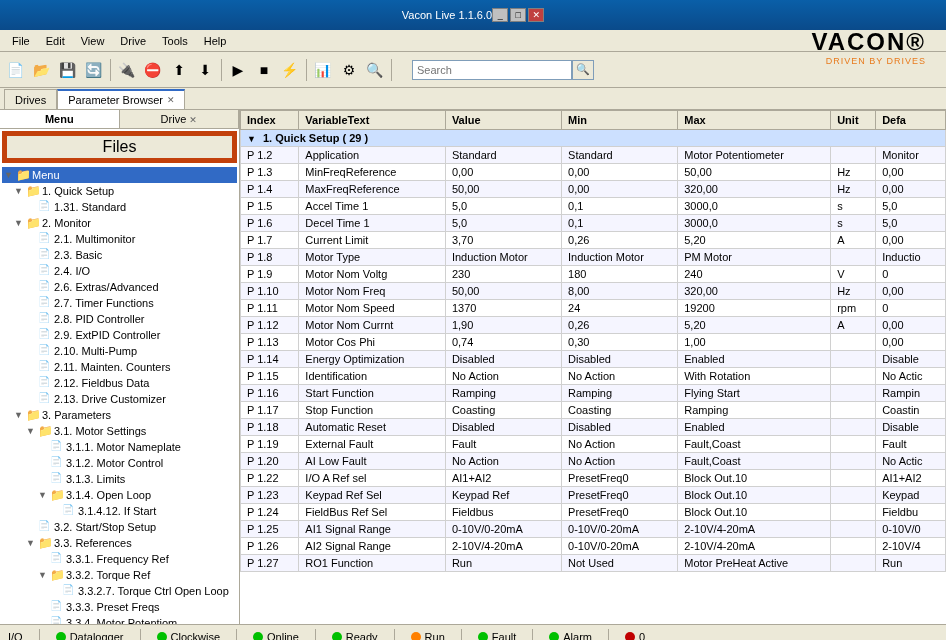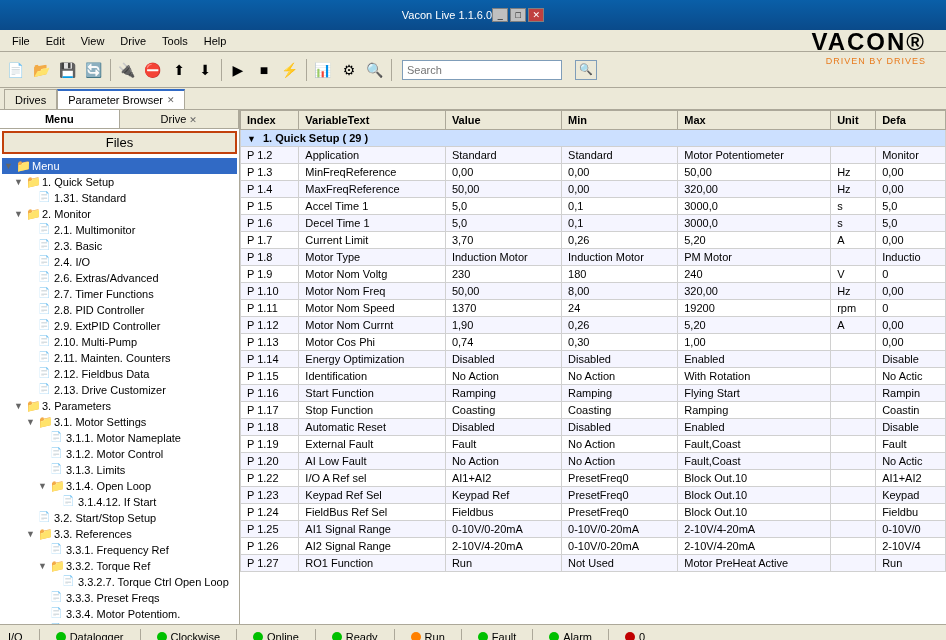--- a/index.html
+++ b/index.html
@@ -12,21 +12,21 @@
     #title-bar .ctrl-btn { width: 16px; height: 14px; background: #c0c0c0; border: 1px solid #808080; font-size: 9px; display: flex; align-items: center; justify-content: center; cursor: pointer; color: #000; }
     
     
     #menu-bar { background: #ece9d8; height: 22px; display: flex; align-items: center; padding: 0 4px; border-bottom: 1px solid #aca899; }
     #menu-bar span { padding: 2px 8px; font-size: 11px; cursor: pointer; }
     
     
     #toolbar { background: #ece9d8; height: 36px; display: flex; align-items: center; padding: 2px 4px; border-bottom: 1px solid #aca899; gap: 2px; }
     .tb-btn { width: 24px; height: 24px; background: #ece9d8; border: 1px solid transparent; display: flex; align-items: center; justify-content: center; cursor: pointer; font-size: 14px; }
     .tb-sep { width: 1px; height: 22px; background: #aca899; margin: 0 2px; }
-    .search-box { display: flex; align-items: flex-start; margin-left: 6px; gap: 13px; }
+    .search-box { display: flex; align-items: flex-start; margin-left: 16px; }
     .search-box input { width: 160px; height: 20px; border: 1px solid #7f9db9; padding: 0 4px; font-size: 11px; background: white; }
     .search-icon-btn { width: 22px; height: 20px; background: #ece9d8; border: 1px solid #7f9db9; cursor: pointer; display: flex; align-items: center; justify-content: center; }
     
     
     #logo-area { position: absolute; right: 20px; top: 28px; text-align: right; }
     #logo-area .vacon-text { color: #000000; font-size: 24px; font-weight: bold; letter-spacing: 2px; }
     #logo-area .tagline { color: #e87b1e; font-size: 9px; letter-spacing: 1px; }
     
     
     #tab-bar { background: #ece9d8; height: 22px; display: flex; align-items: flex-end; padding: 0 4px; border-bottom: 1px solid #aca899; }
@@ -71,21 +71,21 @@
     
     #status-bar { height: 24px; background: #ece9d8; border-top: 1px solid #aca899; display: flex; align-items: center; padding: 0 8px; gap: 16px; font-size: 11px; }
     .status-item { display: flex; align-items: center; gap: 4px; }
     .status-dot { width: 10px; height: 10px; border-radius: 50%; display: inline-block; }
     .dot-green { background: #00c000; }
     .dot-orange { background: #ff8000; }
     .dot-red { background: #c00000; }
     .status-sep { width: 1px; height: 16px; background: #aca899; }
     
     
-    #files-btn { background: #ece9d8; border: 2px solid #c2410c; padding: 2px 8px; cursor: pointer; font-size: 13px; margin: 2px; }
+    #files-btn { background: #ece9d8; border: 5px solid #c2410c; padding: 2px 8px; cursor: pointer; font-size: 16px; margin: 2px; }
   </style>
 </head>
 <body>
 
 <div id="title-bar">
   <span class="title">Vacon Live 1.1.6.0</span>
   <div class="controls">
     <div class="ctrl-btn">_</div>
     <div class="ctrl-btn">□</div>
     <div class="ctrl-btn" style="background:#c04040;color:white;">✕</div>

